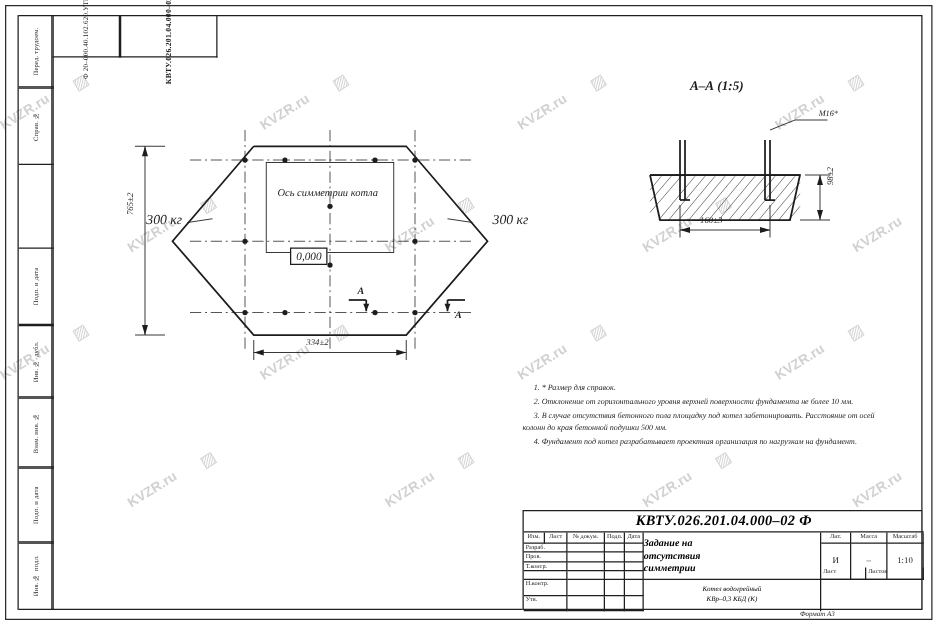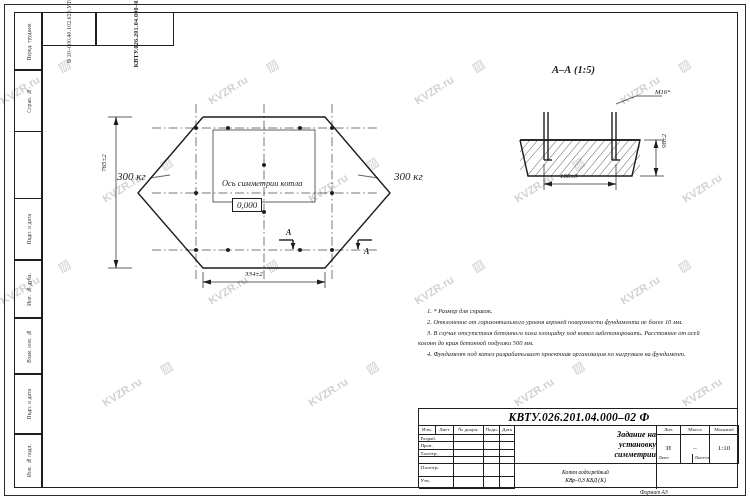--- a/index.html
+++ b/index.html
@@ -103,21 +103,21 @@
   .tb .c { text-align:center; }
   .code-main {
     position:absolute; left:0; top:0; width:320px; height:17px;
     border-bottom:.9px solid #1e1e1e;
     display:flex; align-items:center; justify-content:center;
     font-size:11.5px; font-weight:bold; letter-spacing:.3px; font-style:italic;
   }
   .tb-title {
     position:absolute; left:96px; top:17px; width:142px; height:38px;
     border-right:.8px solid #1e1e1e; border-bottom:.8px solid #1e1e1e;
-    display:flex; flex-direction:column; align-items:flex-end; justify-content:center;
+    display:flex; flex-direction:column; align-items:flex-start; justify-content:center;
     font-size:8px; font-weight:bold; font-style:italic; line-height:1.25;
   }
   .tb-prod {
     position:absolute; left:96px; top:55px; width:142px; height:25px;
     border-right:.8px solid #1e1e1e;
     display:flex; flex-direction:column; align-items:center; justify-content:center;
     font-size:5.6px; font-style:italic; line-height:1.3;
   }
   .logo {
     position:absolute; left:238px; top:55px; width:82px; height:25px;
@@ -312,21 +312,21 @@
       <polygon class="dot" points="616,184 608,181.6 608,186.4"></polygon>
 
       <line class="ln thin" x1="644" y1="140" x2="664" y2="140"></line>
       <line class="ln thin" x1="640" y1="176" x2="664" y2="176"></line>
       <line class="ln thin" x1="656" y1="140" x2="656" y2="176"></line>
       <polygon class="dot" points="656,140 653.6,148 658.4,148"></polygon>
       <polygon class="dot" points="656,176 653.6,168 658.4,168"></polygon>
     </g>
   </svg>
 
-  <div class="tag it" style="left:222px; top:150px; font-size:8.4px;margin-top:29px;">Ось симметрии котла</div>
+  <div class="tag it" style="left:222px; top:150px; font-size:8.4px;">Ось симметрии котла</div>
   <div class="boxed" style="left:232px; top:198px;">0,000</div>
   <div class="tag it" style="left:117px; top:170px; font-size:11px;">300 кг</div>
   <div class="tag it" style="left:394px; top:170px; font-size:11px;">300 кг</div>
   <div class="tag it" style="left:245px; top:270px; font-size:7px;">334±2</div>
   <div class="tag it" style="left:100px; top:172px; font-size:7px; transform:rotate(-90deg); transform-origin:left top;">765±2</div>
   <div class="tag it" style="left:286px; top:228px; font-size:8px; font-weight:bold;">А</div>
   <div class="tag it" style="left:364px; top:247px; font-size:8px; font-weight:bold;">А</div>
 
   <div class="tag it" style="left:552px; top:64px; font-size:10.5px; font-weight:bold;">А–А  (1:5)</div>
   <div class="tag it" style="left:655px; top:88px; font-size:6.6px;">М16*</div>
@@ -375,21 +375,21 @@
     <div class="cell" style="left:65px;top:55px; width:16px; height:12.5px;"></div>
     <div class="cell" style="left:81px;top:55px; width:15px; height:12.5px;"></div>
 
     <div class="cell nbb" style="left:0;  top:67.5px; width:35px; height:12.5px;">Утв.</div>
     <div class="cell nbb" style="left:35px;top:67.5px; width:30px; height:12.5px;"></div>
     <div class="cell nbb" style="left:65px;top:67.5px; width:16px; height:12.5px;"></div>
     <div class="cell nbb" style="left:81px;top:67.5px; width:15px; height:12.5px;"></div>
 
     <div class="tb-title">
       <span>Задание на</span>
-      <span>установку</span>
+      <span>отсутствия</span>
       <span>симметрии</span>
     </div>
 
     <div class="cell c" style="left:238px; top:17px; width:24px; height:9px;">Лит.</div>
     <div class="cell c" style="left:262px; top:17px; width:29px; height:9px;">Масса</div>
     <div class="cell c nb" style="left:291px; top:17px; width:29px; height:9px;">Масштаб</div>
 
     <div class="cell c" style="left:238px; top:26px; width:24px; height:29px; font-size:7px; display:flex; align-items:center; justify-content:center;">И</div>
     <div class="cell c" style="left:262px; top:26px; width:29px; height:29px; font-size:7px; display:flex; align-items:center; justify-content:center;">–</div>
     <div class="cell c nb" style="left:291px; top:26px; width:29px; height:29px; font-size:7px; display:flex; align-items:center; justify-content:center;">1:10</div>

